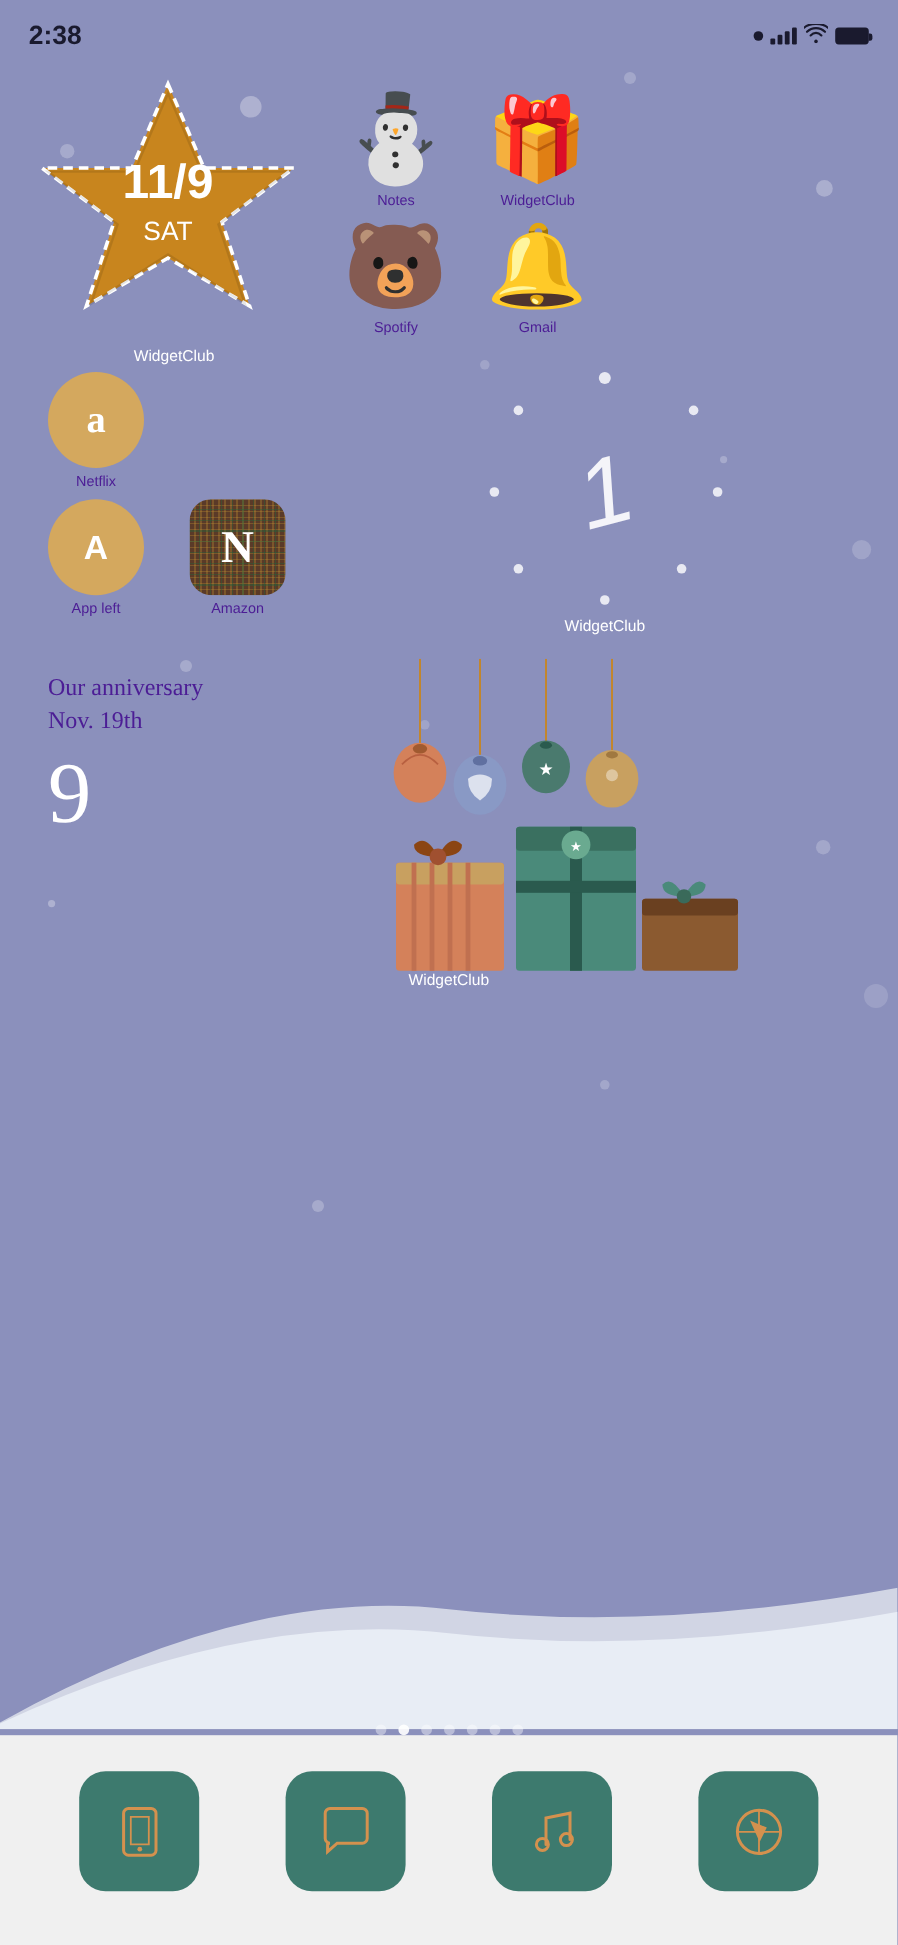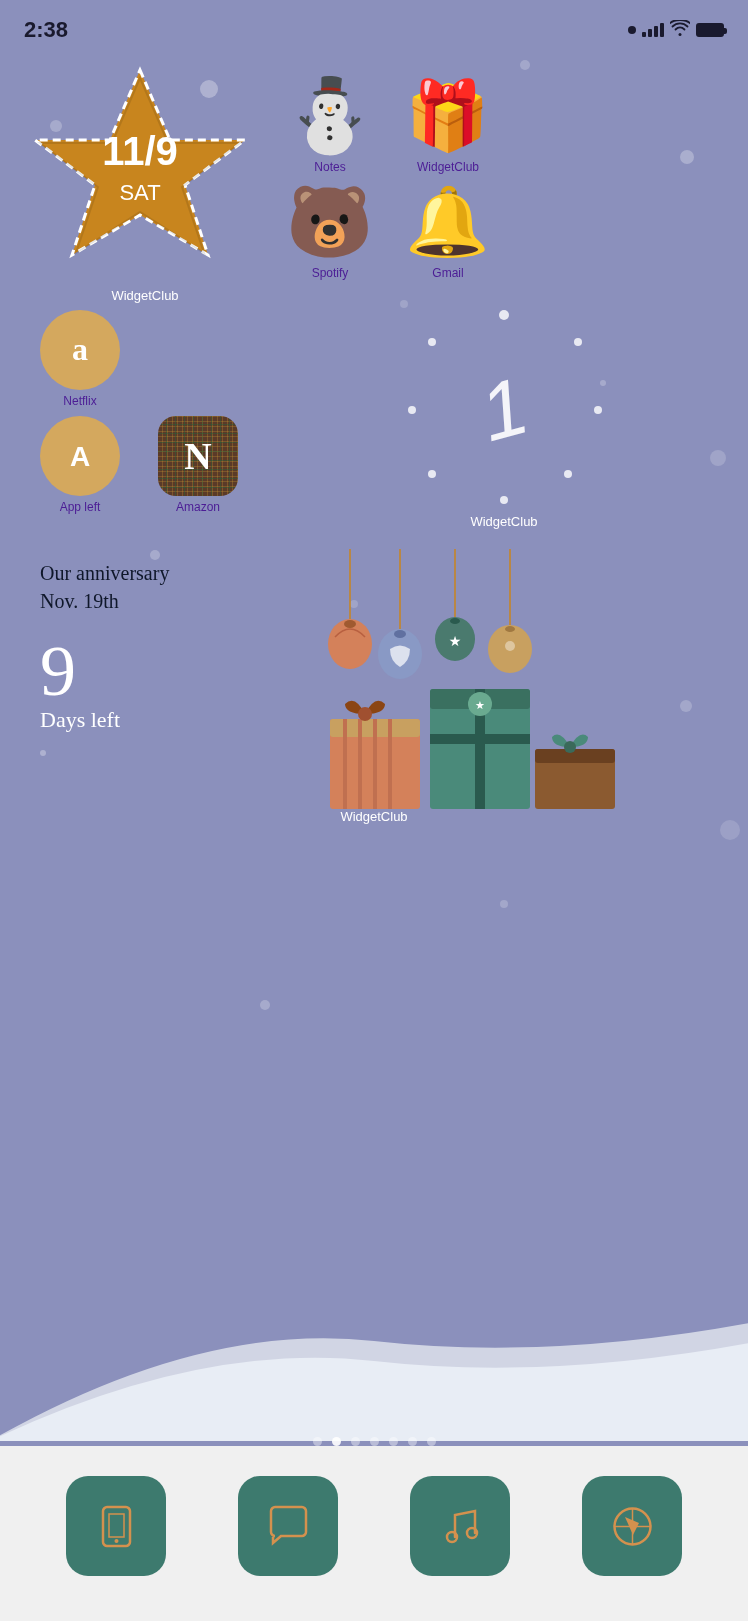--- a/index.html
+++ b/index.html
@@ -203,26 +203,26 @@
     .row3 {
       display: flex;
       padding: 20px 30px 0 30px;
       gap: 20px;
     }
     .anniversary-widget {
       width: 220px;
       padding: 10px;
     }
     .anniversary-text {
-      color: #0f172a;
+      color: #4c1d95;
       font-size: 20px;
       font-weight: 300;
       font-family: 'Georgia', serif;
       line-height: 1.4;
-      margin-bottom: 20px;
+      margin-bottom: 10px;
     }
     .days-left-number {
       color: #fff;
       font-size: 72px;
       font-weight: 200;
       font-family: 'Georgia', serif;
       line-height: 1;
     }
     .days-left-text {
       color: #fff;
@@ -460,21 +460,20 @@
         <div class="clock-number">1</div>
       </div>
       <div class="clock-label">WidgetClub</div>
     </div>
   </div>
 
   <div class="row3">
     <div class="anniversary-widget">
       <div class="anniversary-text">Our anniversary<br>Nov. 19th</div>
       <div class="days-left-number">9</div>
-      <div class="days-left-text">Days left</div>
     </div>
 
     <div class="gifts-widget">
       <svg width="360" height="280" viewBox="0 0 360 280">
 
         <line x1="80" y1="0" x2="80" y2="80" stroke="#c8851e" stroke-width="1.5"></line>
         <line x1="130" y1="0" x2="130" y2="90" stroke="#c8851e" stroke-width="1.5"></line>
         <line x1="185" y1="0" x2="185" y2="75" stroke="#c8851e" stroke-width="1.5"></line>
         <line x1="240" y1="0" x2="240" y2="85" stroke="#c8851e" stroke-width="1.5"></line>
 

